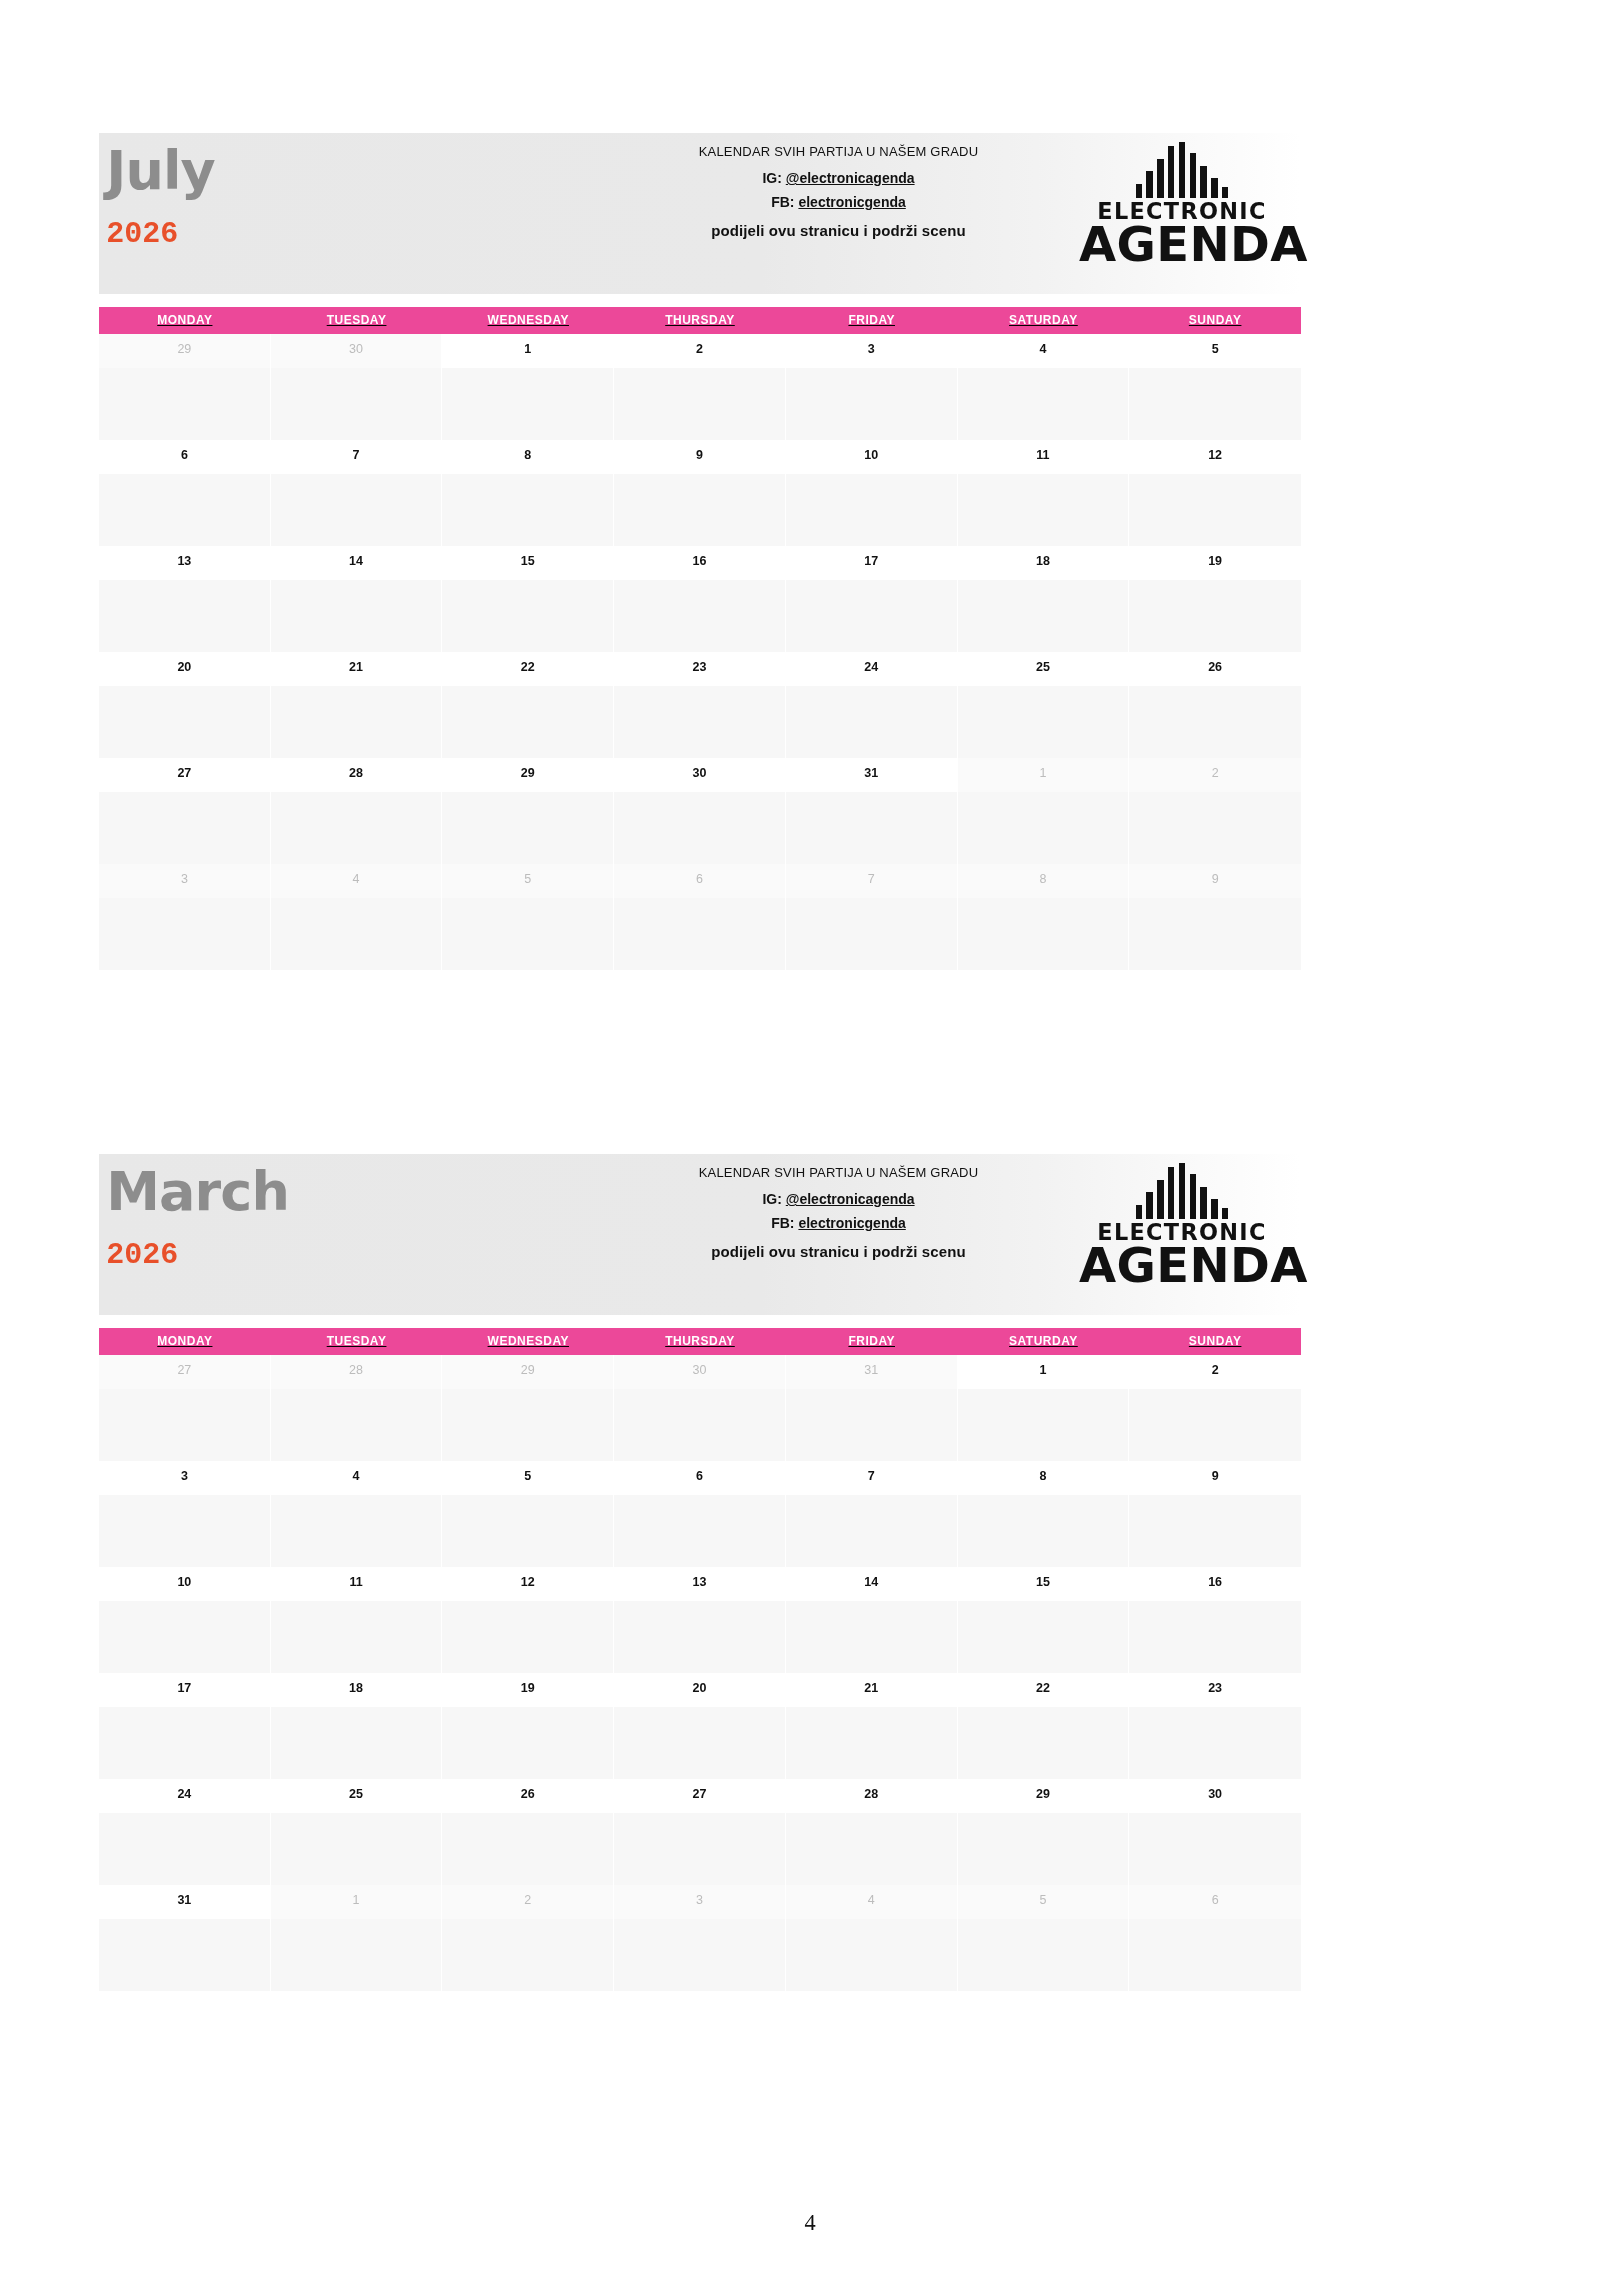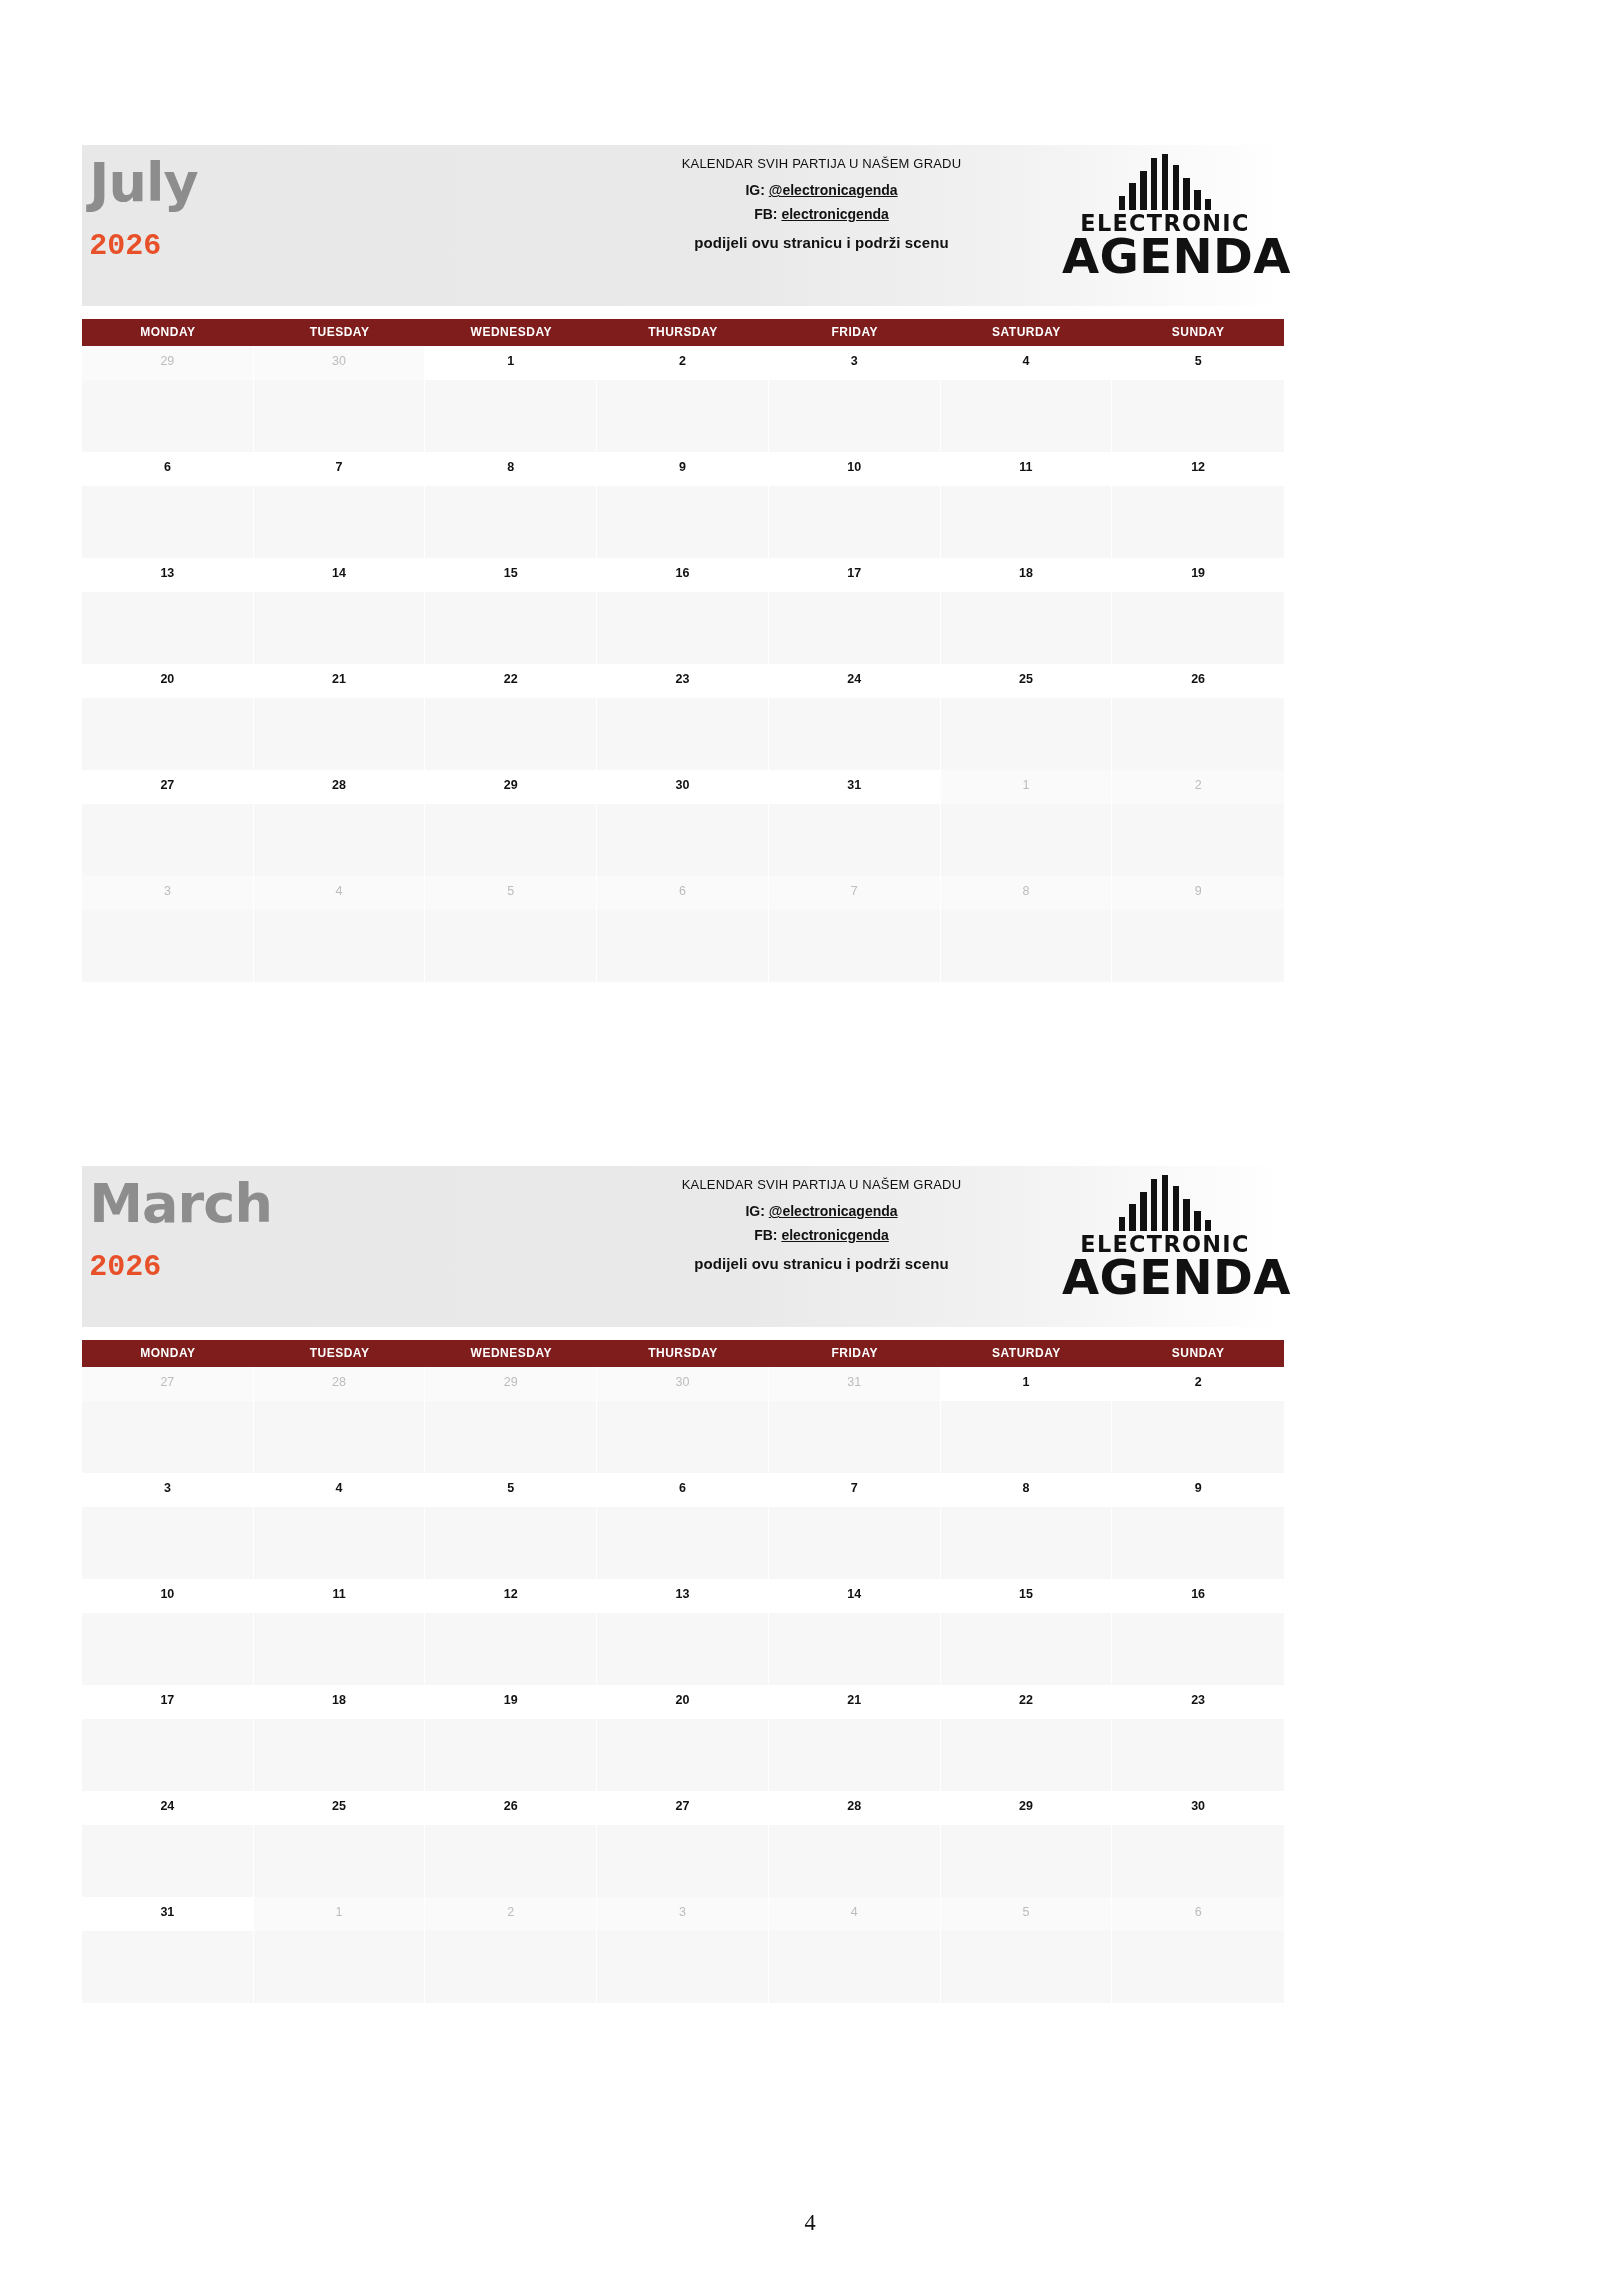--- a/index.html
+++ b/index.html
@@ -17,23 +17,22 @@
 
   .page {
     position: absolute;
     left: 0; top: 0;
     width: 1620px;
     height: 2293px;
   }
 
   .month-block {
     position: absolute;
-    left: 82px;
+    left: 99px;
     width: 1202px;
-    margin-top: 12px;
   }
   .month-block.july   { top: 133px; }
   .month-block.august { top: 1154px; }
 
   
   .cal-header {
     position: relative;
     height: 161px;
     background: linear-gradient(to right, #e8e8e8 0%, #e9e9e9 55%, #f2f2f2 78%, #ffffff 100%);
   }
@@ -131,21 +130,22 @@
   }
 
   
   .cal-grid {
     margin-top: 12.5px;
     width: 1202px;
   }
   .dow-row {
     display: grid;
     grid-template-columns: repeat(7, 1fr);
-    background: #7f1d1d;
+    background: #ec4899;
+    text-decoration: underline;
   }
   .dow {
     color: #ffffff;
     font-size: 12px;
     font-weight: bold;
     letter-spacing: 0.5px;
     text-align: center;
     padding: 6.3px 0 7.2px 0;
   }
 

